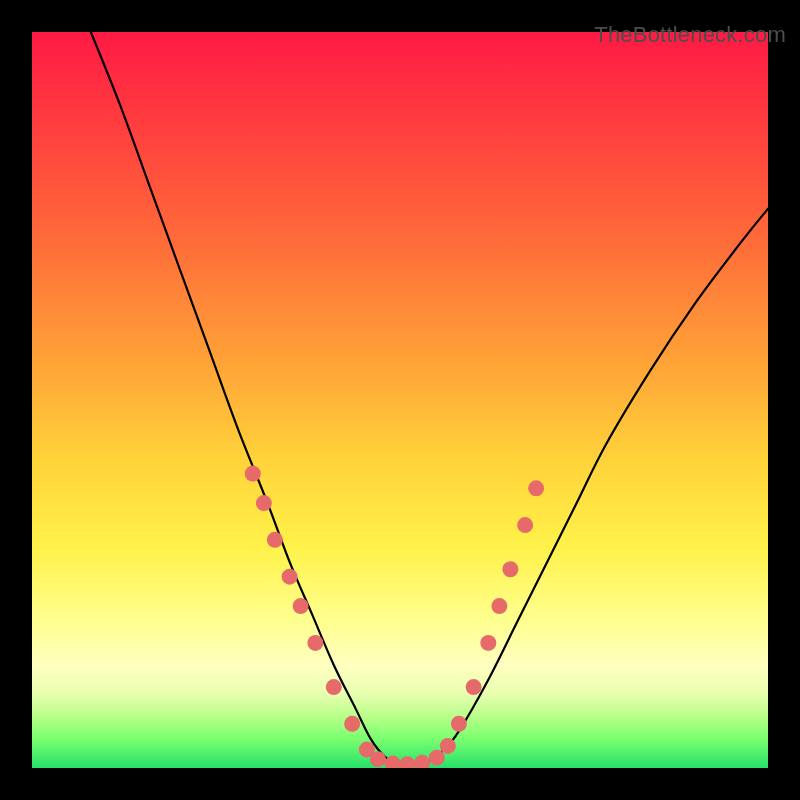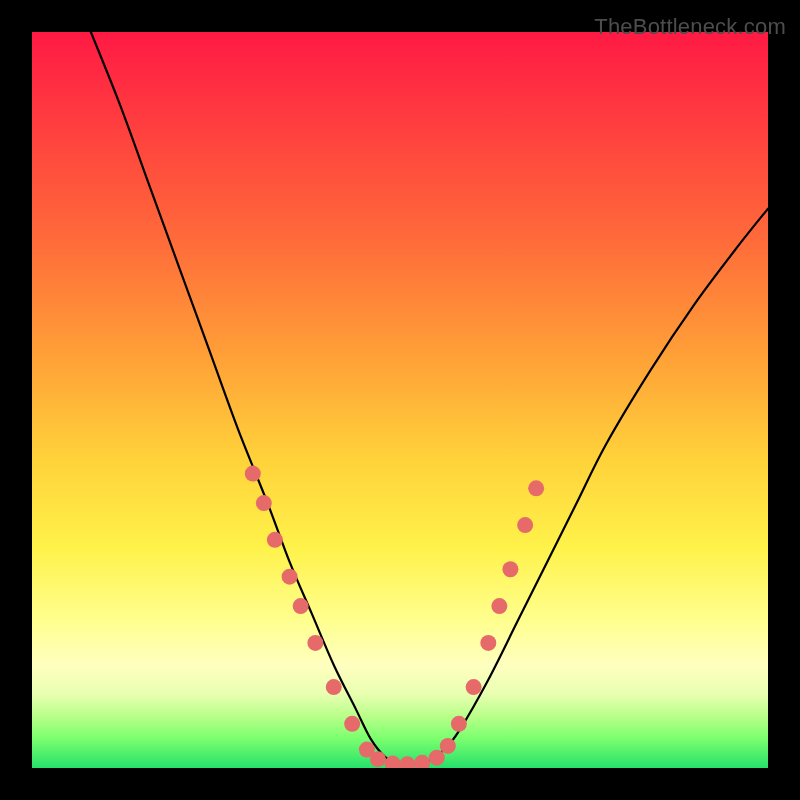--- a/index.html
+++ b/index.html
@@ -34,21 +34,21 @@
       #ffff8f 80%,
       #ffffbf 86%,
       #e8ffb0 90%,
       #b8ff89 93%,
       #7bff6f 96%,
       #26e06a 100%
     );
   }
   .watermark {
     position: absolute;
-    top: 14px;
+    top: 22px;
     right: 14px;
     color: #4d4d4d;
     font-size: 22px;
     font-weight: 500;
     letter-spacing: 0.2px;
     user-select: none;
   }
   svg.curve {
     position: absolute;
     left: 0; top: 0;

